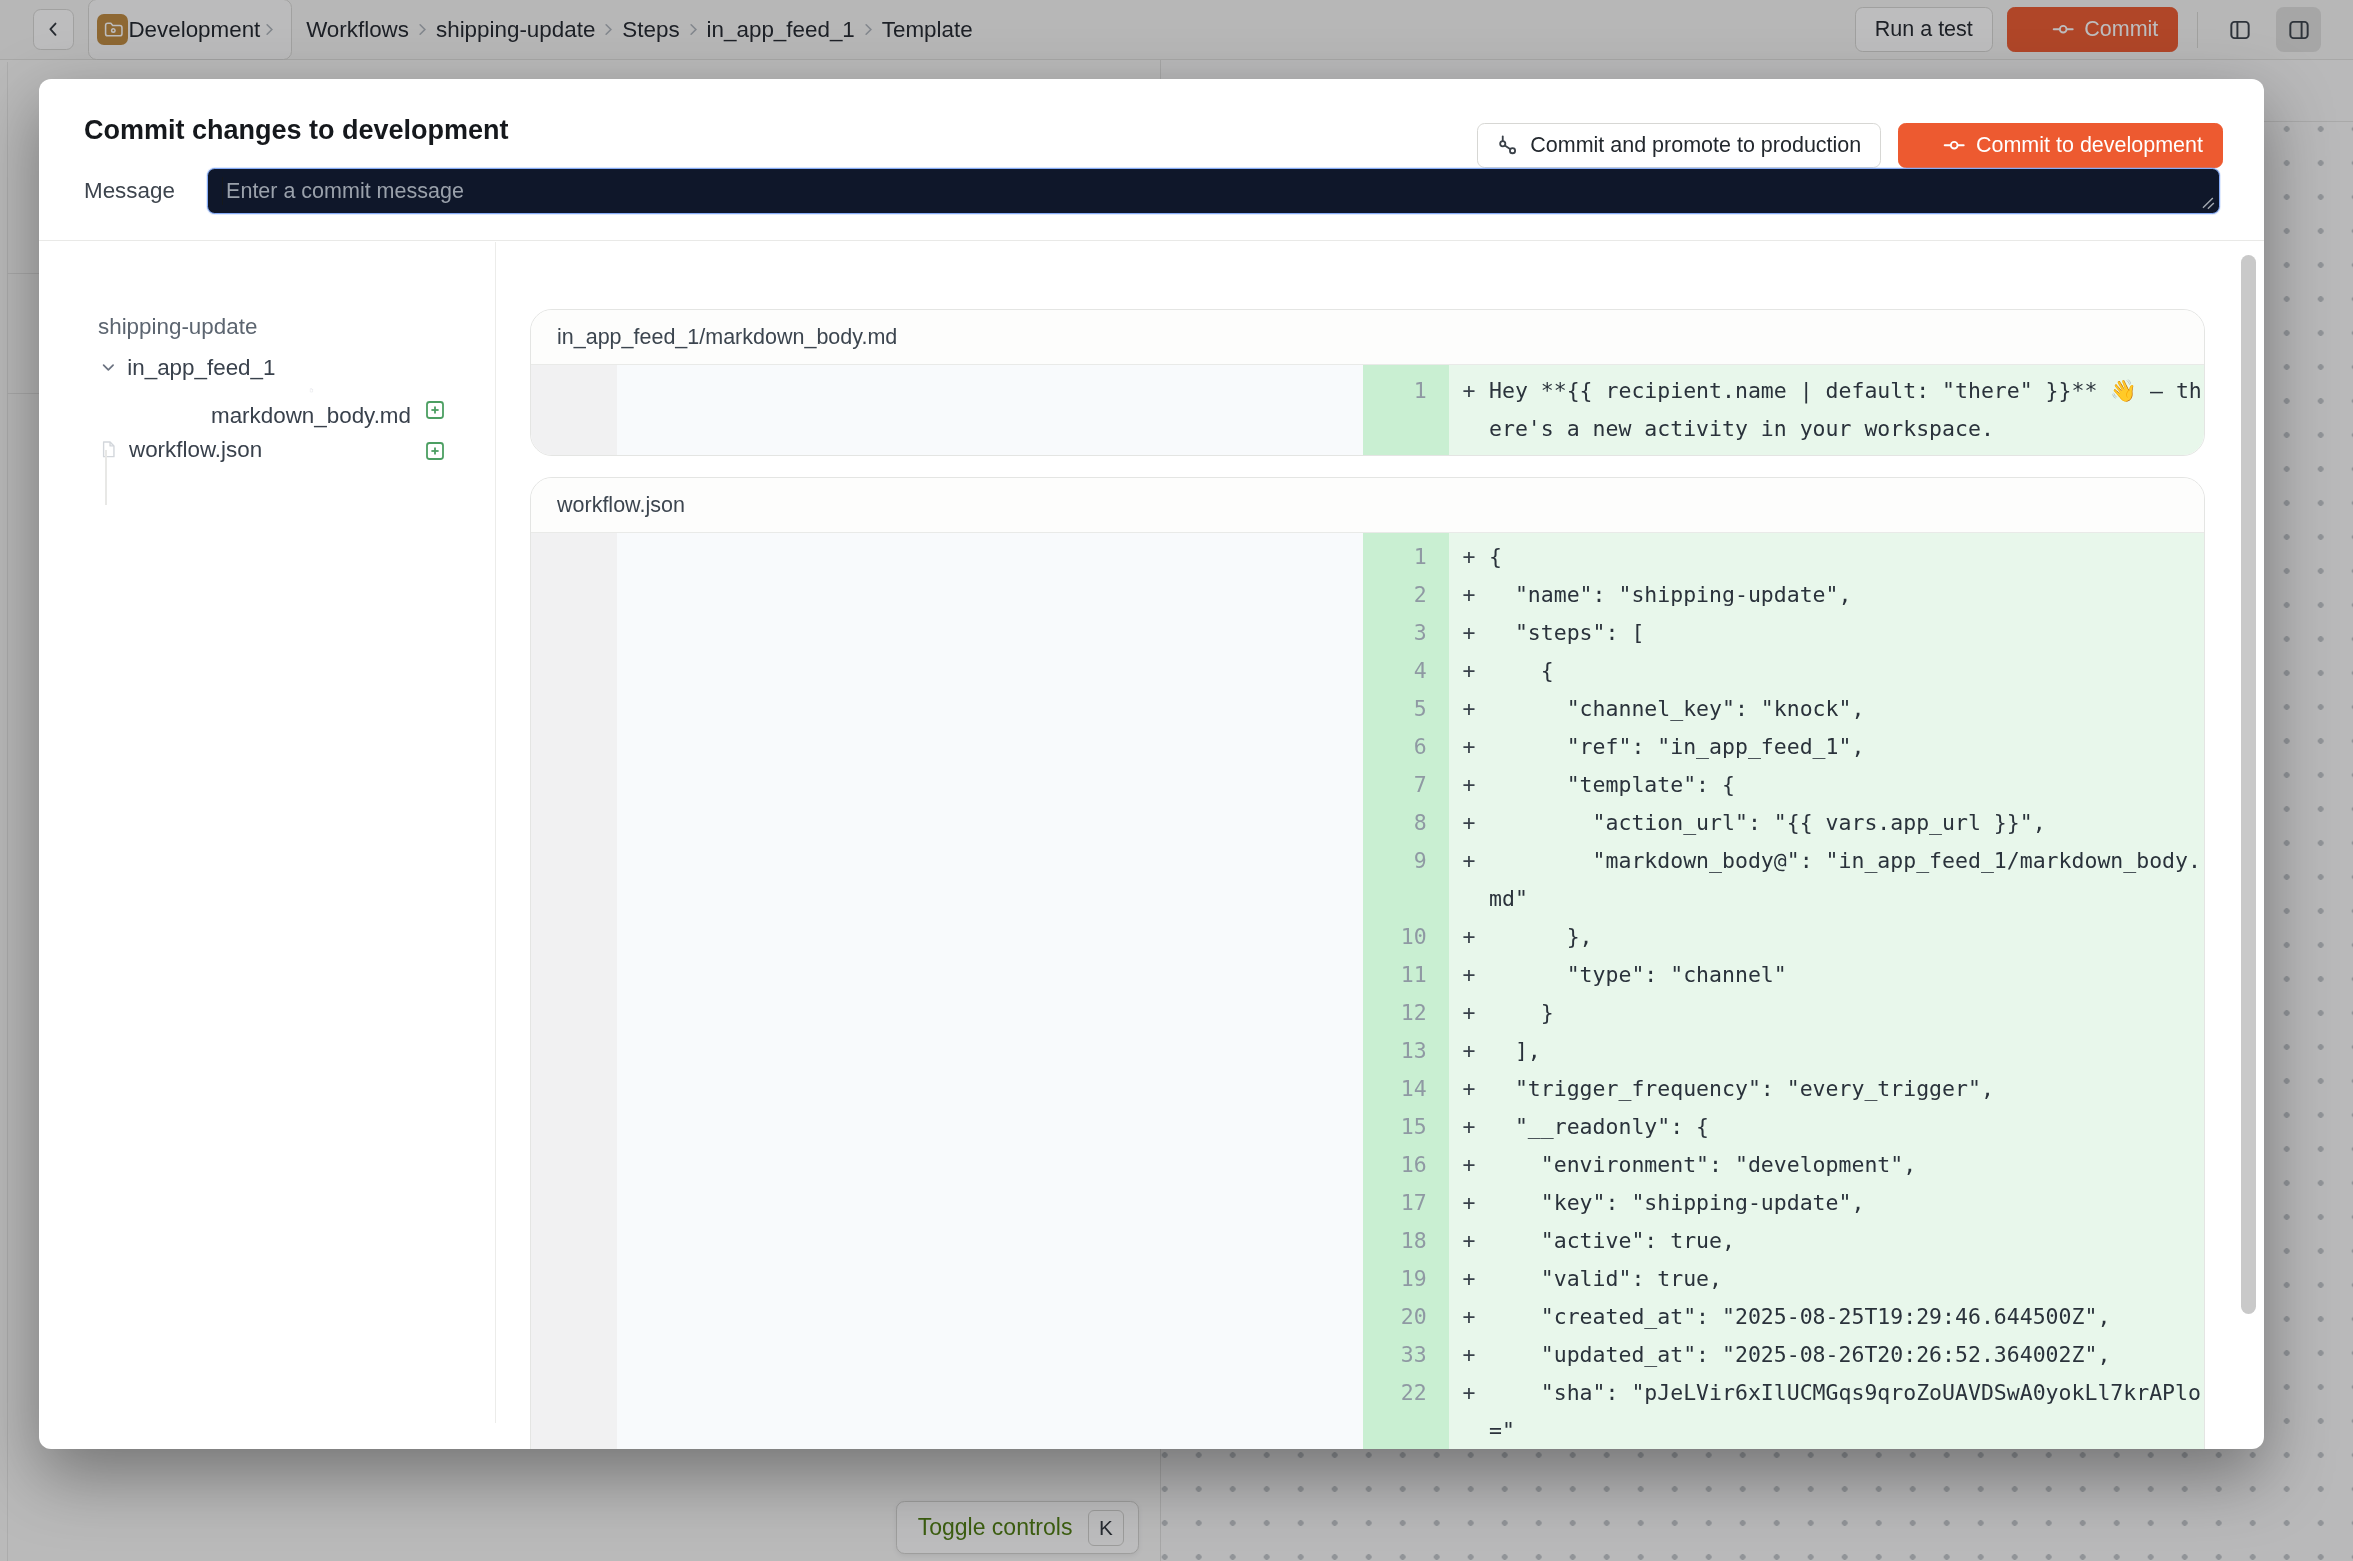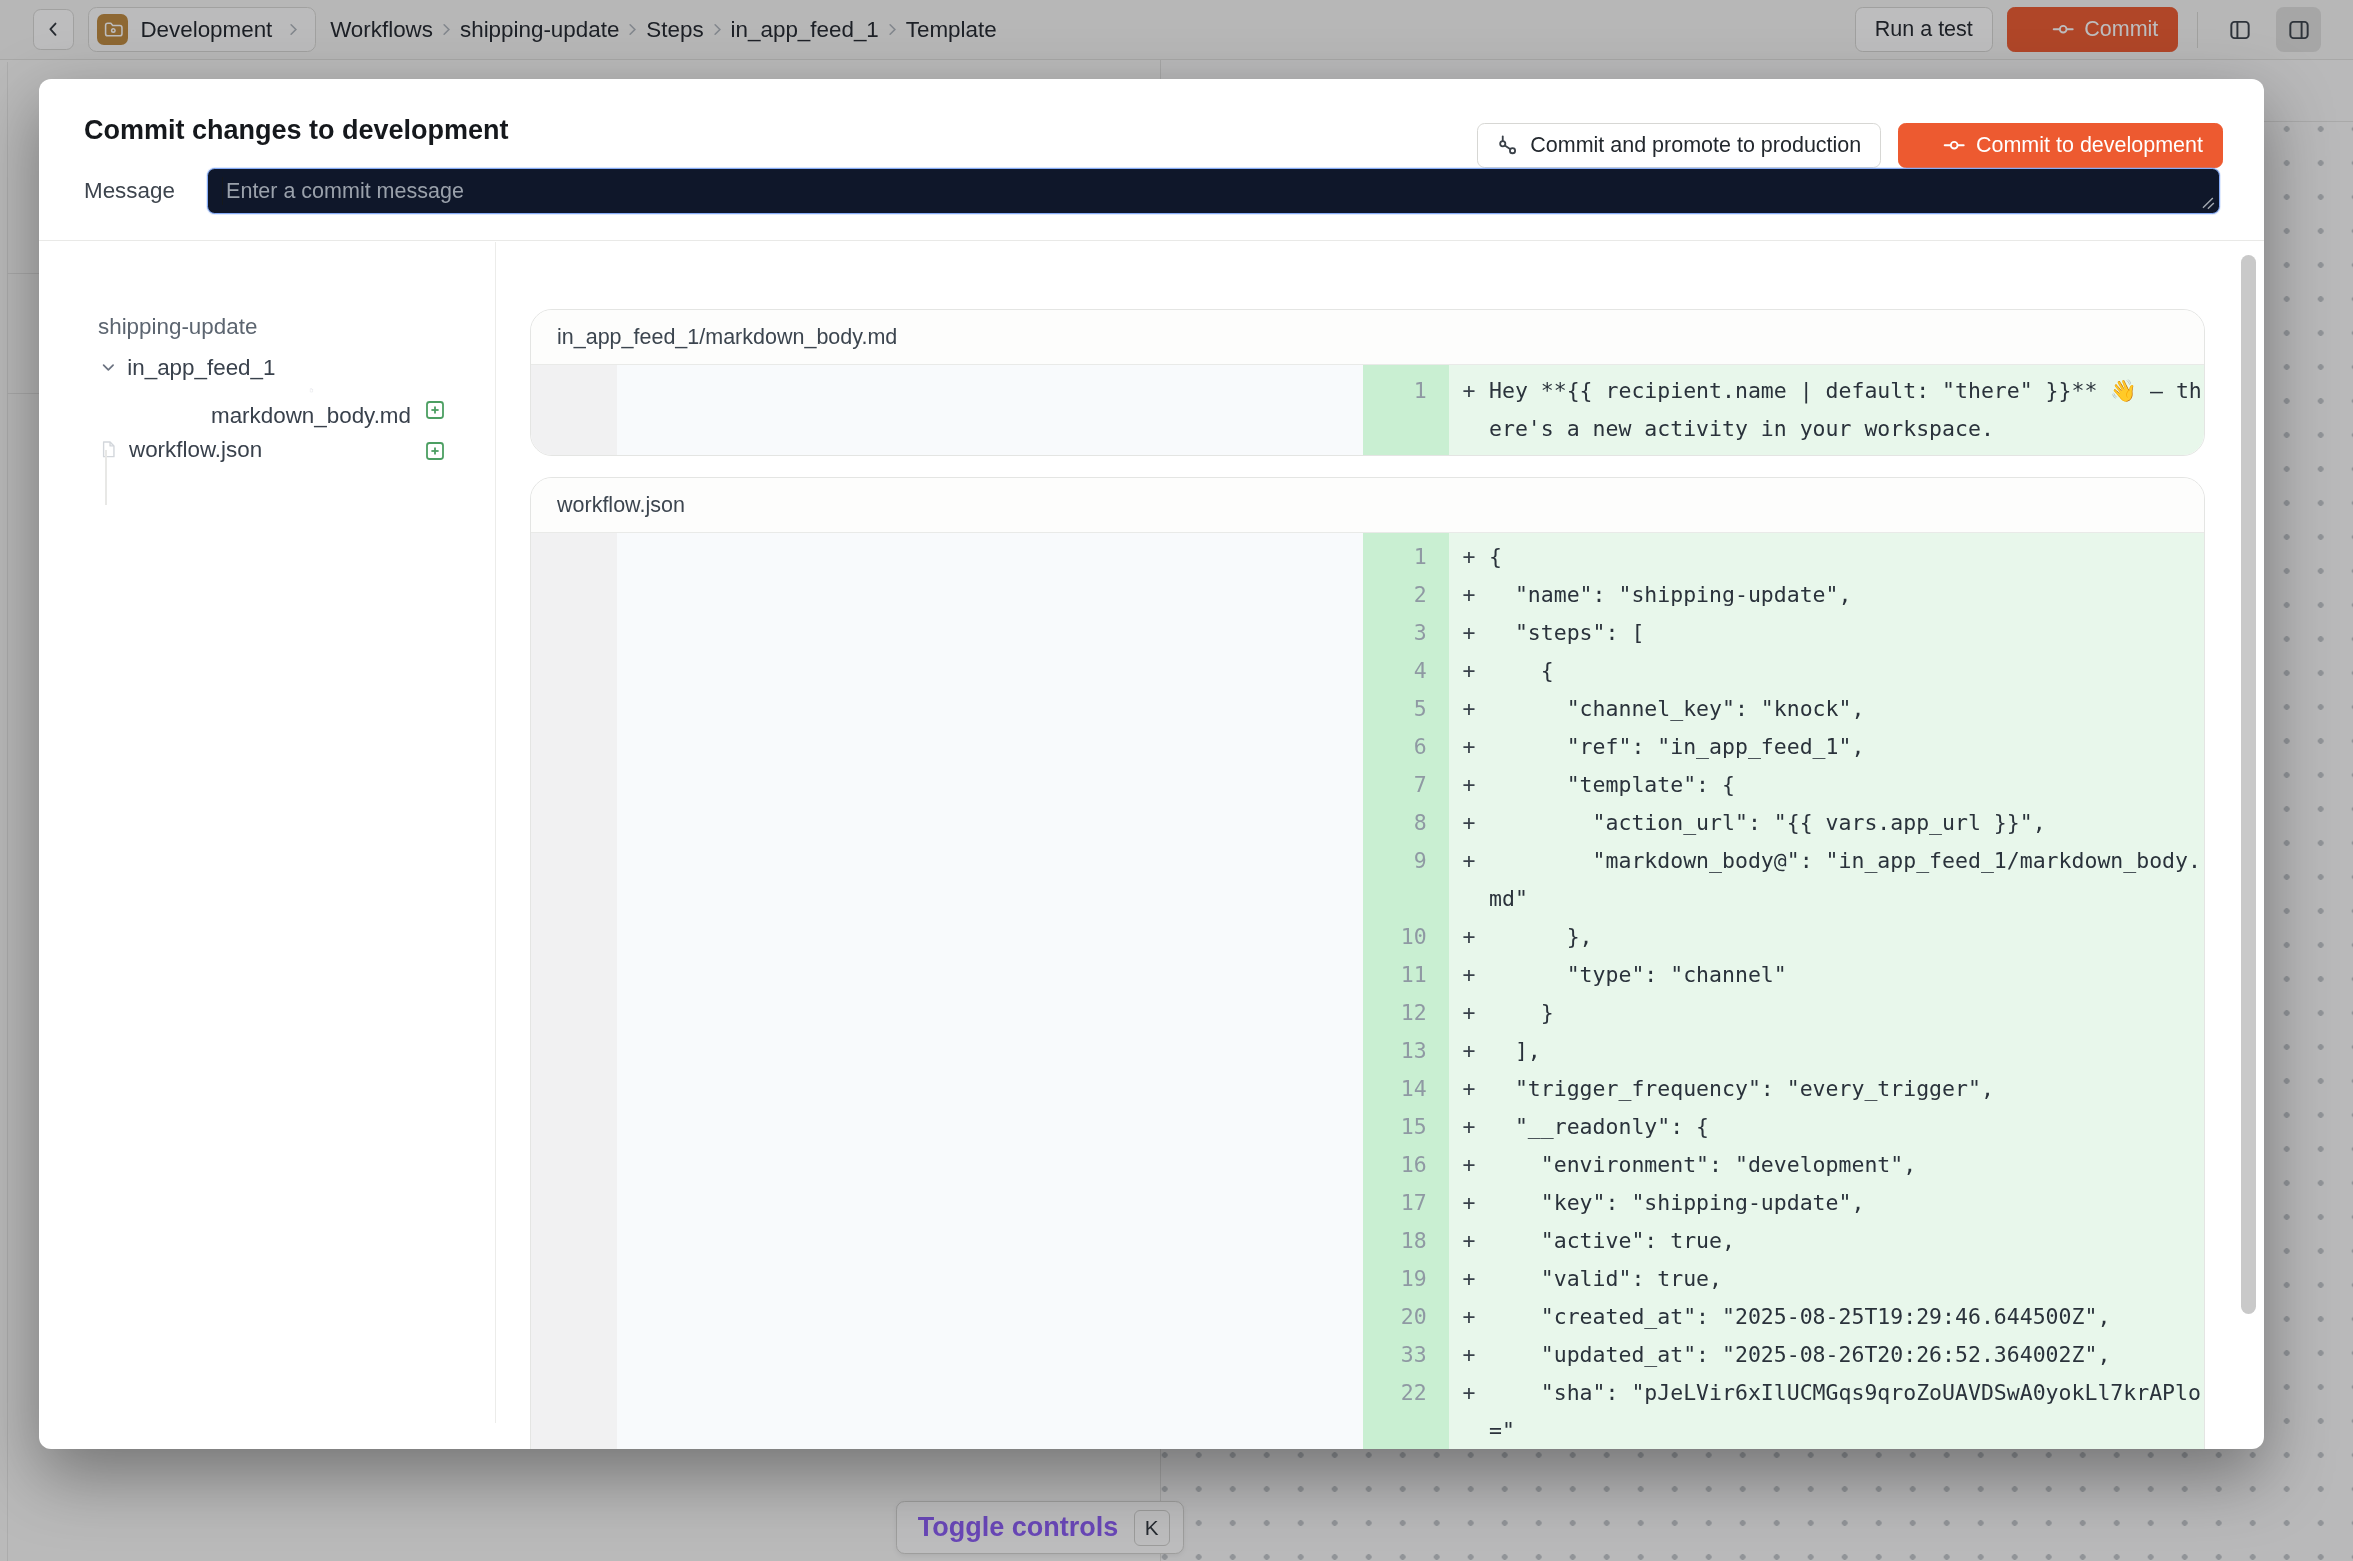--- a/index.html
+++ b/index.html
@@ -14,21 +14,21 @@
   }
   *{box-sizing:border-box;margin:0;padding:0;}
   body{margin:0;background:#666;font-family:"Liberation Sans",sans-serif;}
   .screen{position:relative;width:2354px;height:1562px;background:#fafafa;overflow:hidden;}
 
   
   .topbar{position:absolute;top:0;left:0;right:0;height:60px;background:#f7f7f6;border-bottom:0.9px solid #e2e2e0;
           display:flex;align-items:center;padding:0 33px;gap:13.8px;z-index:1;}
   .icon-btn-sq{width:41px;height:41px;border:0.9px solid #d9d9d6;border-radius:7.7px;background:#fff;
                display:flex;align-items:center;justify-content:center;flex:0 0 auto;}
-  .env-badge{display:flex;align-items:center;gap:12px;height:45px;padding:0 12px 0 8.6px;border:0.9px solid #d9d9d6;
+  .env-badge{display:flex;align-items:center;gap:0;height:61px;padding:0 12px 0 8.6px;border:0.9px solid #d9d9d6;
              border-radius:8.6px;background:#fdfdfc;}
   .folder-chip{width:31px;height:31px;border-radius:6.9px;background:var(--badge_folder);
                display:flex;align-items:center;justify-content:center;}
   .env-badge .lbl{font-size:22.4px;color:#1f242b;font-weight:500;}
   .crumbs{display:flex;align-items:center;gap:4px;}
   .crumb{font-size:22.4px;color:#23282f;font-weight:500;}
   .crumb-sep{display:flex;align-items:center;}
   .tb-spacer{flex:1;}
   .btn{height:45px;border-radius:7.7px;display:flex;align-items:center;justify-content:center;gap:10.3px;
        font-size:21.5px;padding:0 19px;white-space:nowrap;}
@@ -42,21 +42,21 @@
   .lp-vline{position:absolute;left:6.9px;top:1.7px;bottom:0;width:0.9px;background:#e8e8e6;}
   .lp-h1{position:absolute;left:6.9px;top:213px;width:656px;height:0.9px;background:#e5e5e3;}
   .lp-h2{position:absolute;left:6.9px;top:333px;width:656px;height:0.9px;background:#e5e5e3;}
   .canvas{position:absolute;top:60px;left:1161px;right:0;bottom:0;background:#fafafa;}
   .canvas-toolbar{height:62px;border-bottom:0.9px solid #e4e4e2;}
   .canvas-dots{position:absolute;top:62px;left:0;right:0;bottom:0;
     background-image:radial-gradient(circle,#c3c7cb 2.6px,transparent 3.1px);
     background-size:34px 34px;background-position:20.7px 24px;}
   .toggle-btn{position:absolute;left:896px;top:1501px;height:53px;padding:0 13.8px 0 20.7px;background:#fff;
     border:0.9px solid #d4d4d1;border-radius:8.6px;display:flex;align-items:center;gap:15.5px;box-shadow:0 1.7px 5.2px rgba(0,0,0,.07);}
-  .toggle-btn .lbl{font-size:27px;color:#8b5cf6;font-weight:bold;}
+  .toggle-btn .lbl{font-size:23px;color:#4d7c0f;}
   .kbd{min-width:36px;height:36px;border:0.9px solid #d2d2cf;border-radius:6px;display:flex;align-items:center;
        justify-content:center;font-size:20.7px;color:#2f353c;background:#fff;}
 
   .dim-overlay{position:absolute;inset:0;background:rgba(18,18,20,.28);z-index:5;}
 
   
   .modal{position:absolute;left:39px;top:79px;width:2225px;height:1370px;background:#fff;border-radius:12px;
          box-shadow:0 26px 69px rgba(0,0,0,.38);z-index:10;overflow:hidden;}
   .modal-header{position:relative;height:162px;border-bottom:0.9px solid #e9e9e7;}
   .modal-title{position:absolute;left:45px;top:36px;font-size:27px;font-weight:700;color:#15181c;}

